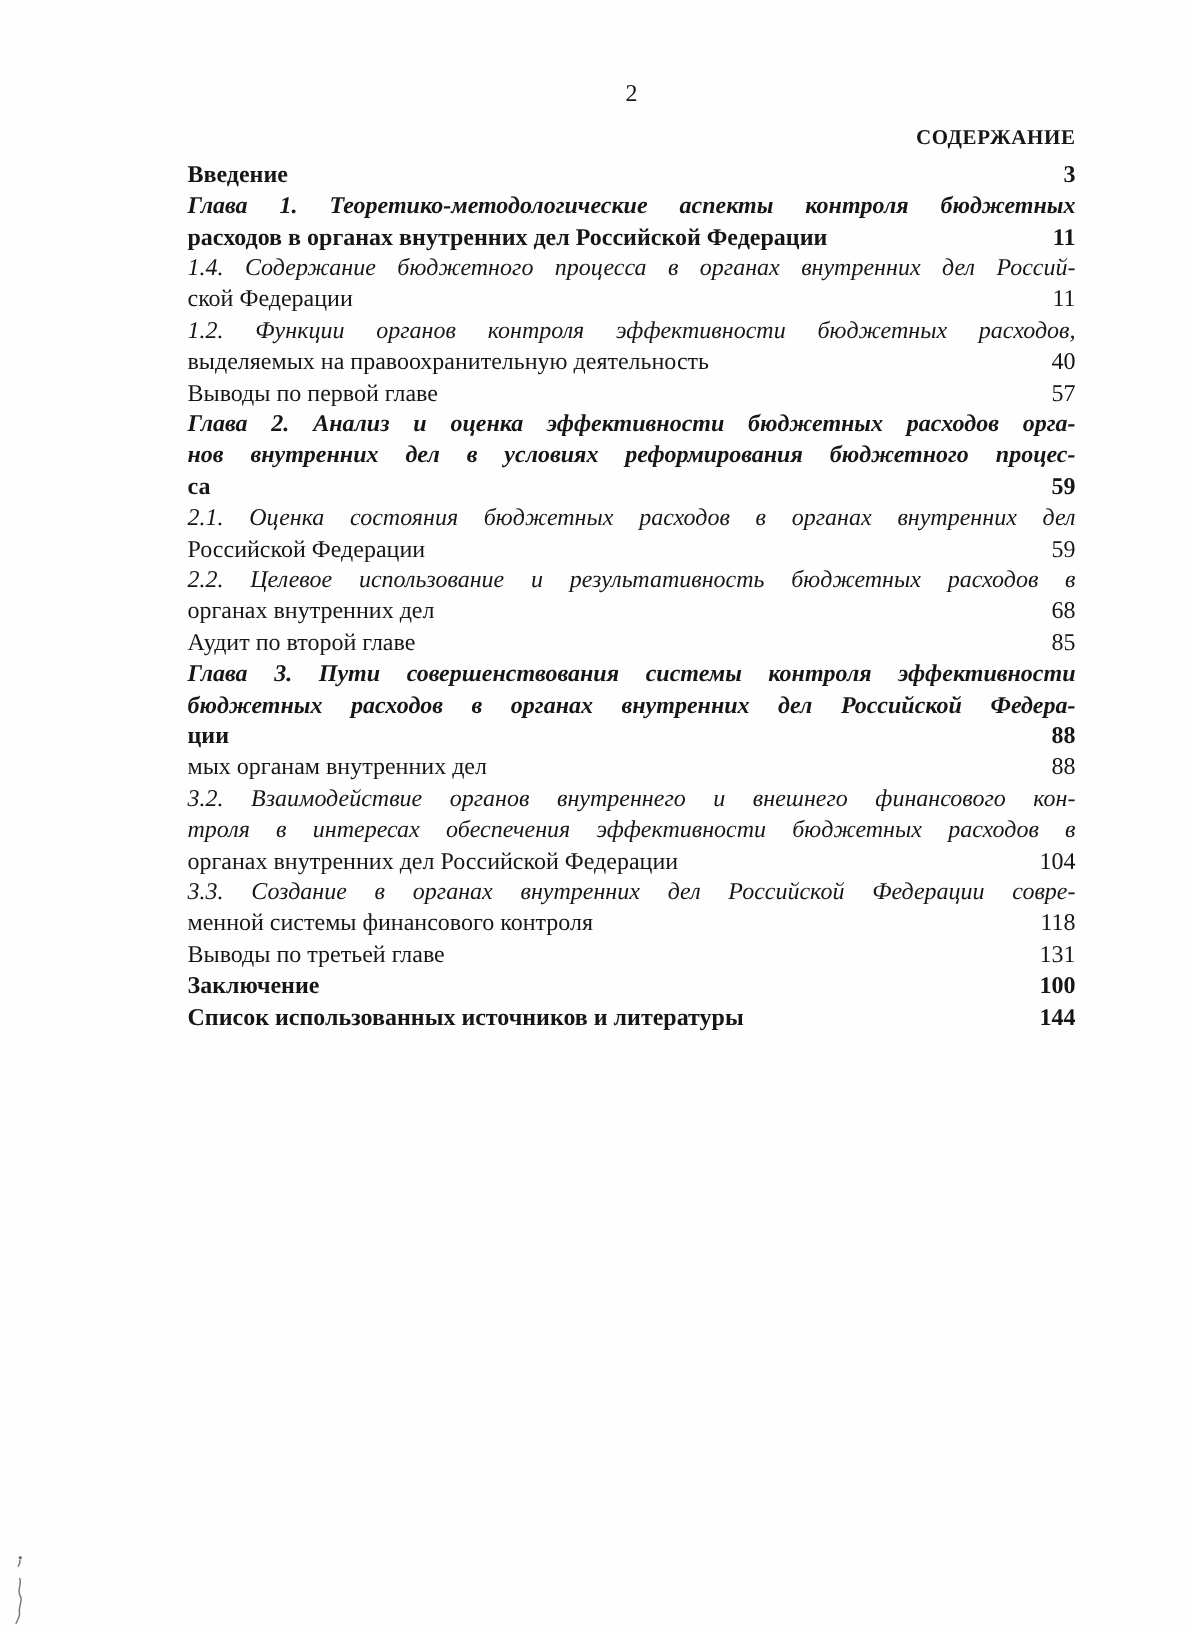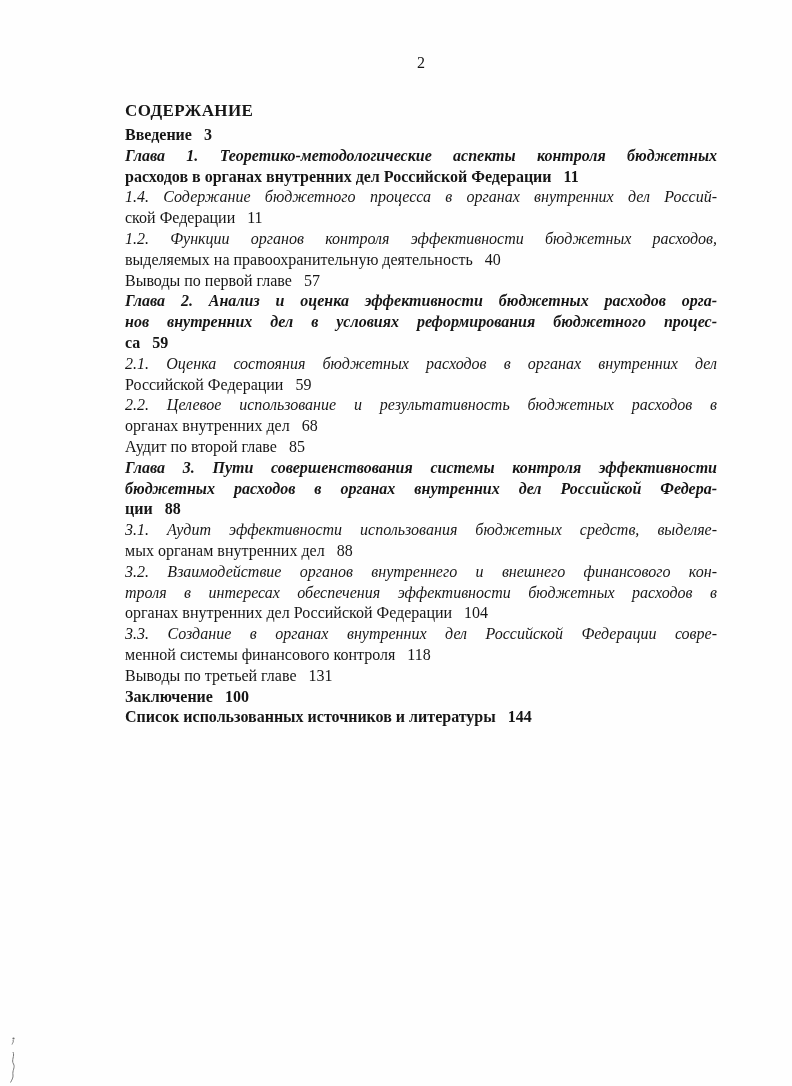--- a/index.html
+++ b/index.html
@@ -24,23 +24,23 @@
   }
 
   .folio {
     text-align: center;
     font-size: 16px;
     line-height: 21px;
     font-weight: normal;
   }
 
   .heading {
-    margin-top: 27px;
-    text-align: left;
-    font-size: 17px;
+    margin-top: 9px;
+    text-align: right;
+    font-size: 14px;
     line-height: 21px;
     font-weight: bold;
     letter-spacing: 0.4px;
   }
 
   .toc {
     margin-top: 4px;
     font-size: 16px;
     line-height: 20.8px;
   }
@@ -49,21 +49,21 @@
 
   .toc-line-justified {
     text-align: justify;
     text-align-last: justify;
     text-justify: inter-word;
     font-style: italic;
   }
 
   .toc-line-last {
     display: flex;
-    justify-content: flex-start;
+    justify-content: space-between;
     align-items: baseline;
   }
 
   .toc-page {
     padding-left: 12px;
     white-space: nowrap;
   }
 
   .artifact {
     position: absolute;
@@ -142,21 +142,20 @@
         </div>
         <div class="toc-entry bold">
           <div class="toc-line toc-line-justified">Глава 3. Пути совершенствования системы контроля эффективности</div>
           <div class="toc-line toc-line-justified">бюджетных расходов в органах внутренних дел Российской Федера-</div>
           <div class="toc-line toc-line-last">
             <span class="toc-text">ции</span>
             <span class="toc-page">88</span>
           </div>
         </div>
         <div class="toc-entry">
-          <div class="toc-line toc-line-justified">3.1. Аудит эффективности использования бюджетных средств, выделяе-</div>
           <div class="toc-line toc-line-last">
             <span class="toc-text">мых органам внутренних дел</span>
             <span class="toc-page">88</span>
           </div>
         </div>
         <div class="toc-entry">
           <div class="toc-line toc-line-justified">3.2. Взаимодействие органов внутреннего и внешнего финансового кон-</div>
           <div class="toc-line toc-line-justified">троля в интересах обеспечения эффективности бюджетных расходов в</div>
           <div class="toc-line toc-line-last">
             <span class="toc-text">органах внутренних дел Российской Федерации</span>

